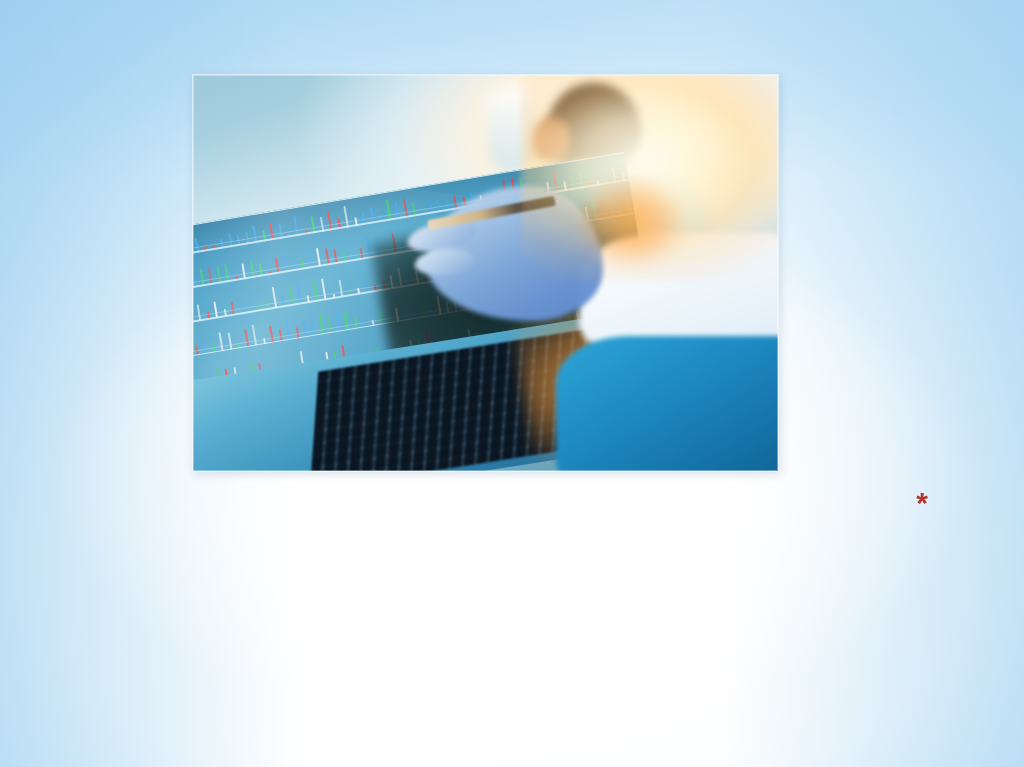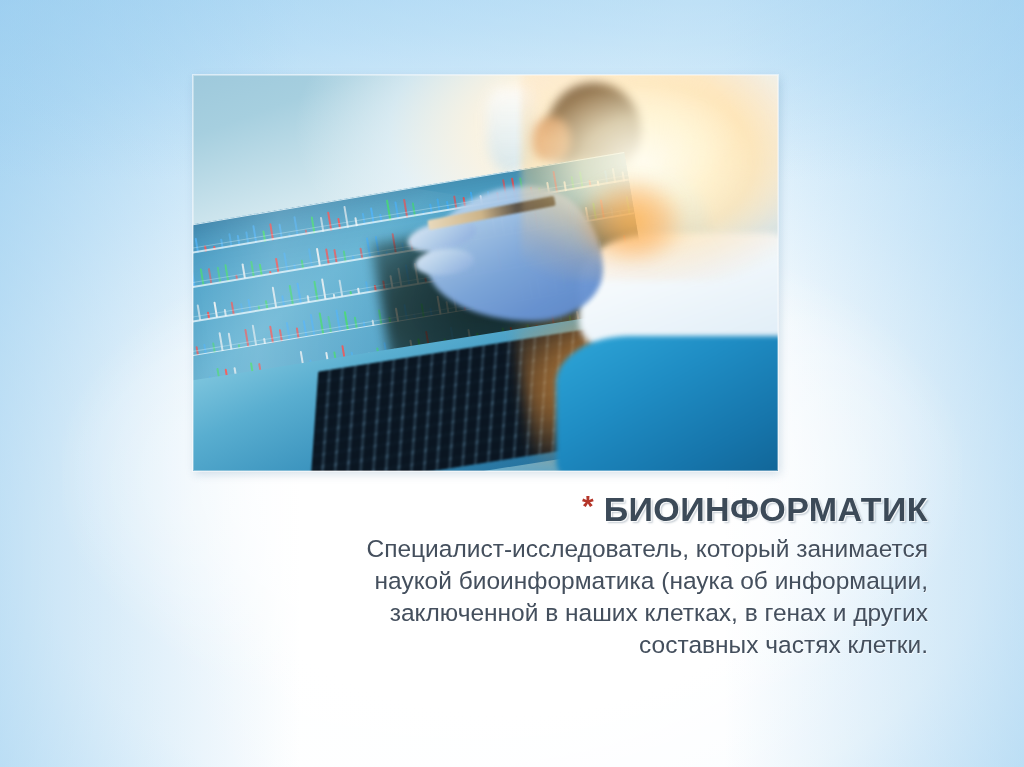--- a/index.html
+++ b/index.html
@@ -603,23 +603,16 @@
     <div class="forearm"></div>
 
     <div class="ph-flare"></div>
     <div class="ph-flare2"></div>
     <div class="ph-edge"></div>
   </div>
 
   <div class="textblock">
     <div class="title-line">
       <span class="bullet">*</span>
-      <span class="title">БИОИНФОРМАТИК</span>
     </div>
-    <div class="body-text" id="bodytext">
-        <div>Специалист-исследователь, который занимается</div>
-        <div>наукой биоинформатика (наука об информации,</div>
-        <div>заключенной в наших клетках, в генах и других</div>
-        <div>составных частях клетки.</div>
-      </div>
   </div>
 
 </div>
 
 </body></html>

